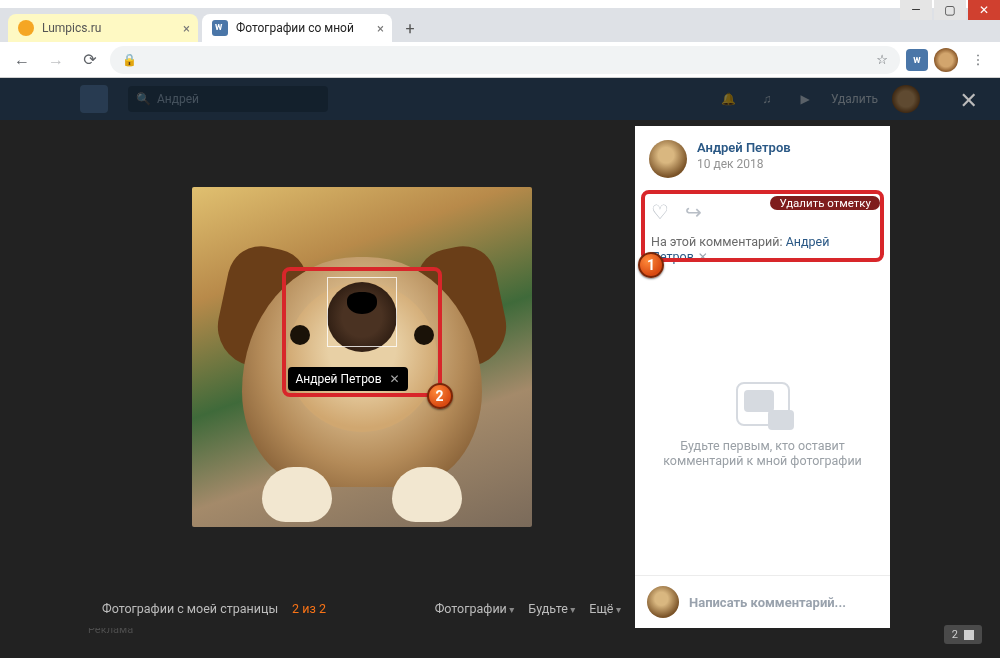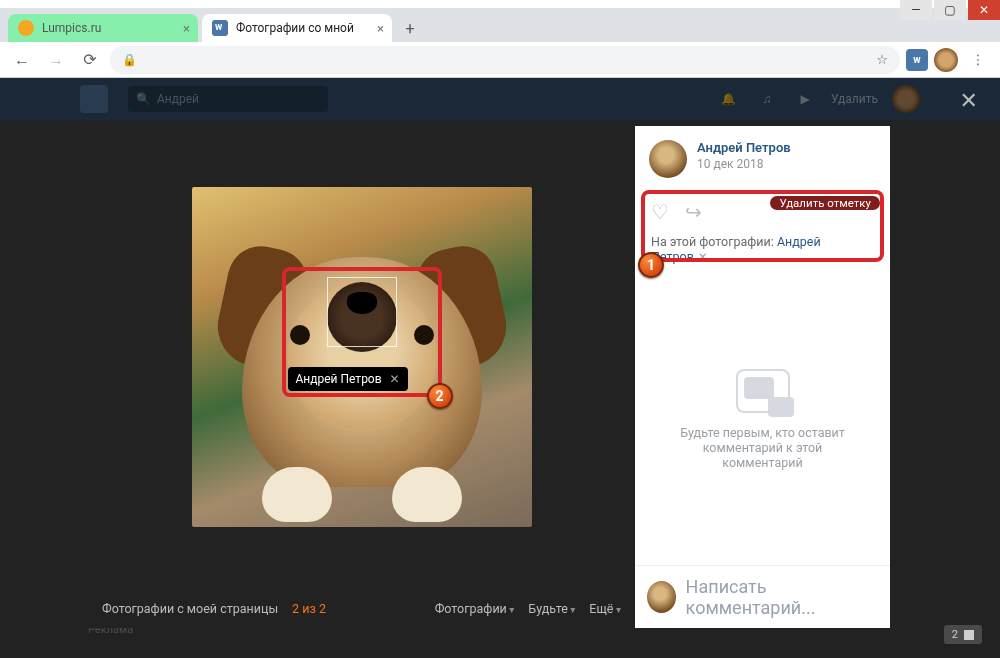--- a/index.html
+++ b/index.html
@@ -42,21 +42,21 @@
     height: 34px;
     background: #dee1e6;
     display: flex;
     align-items: flex-end;
     padding-left: 8px;
     padding-top: 6px;
   }
   .tab {
     height: 28px;
     min-width: 190px;
-    background: #86efac;
+    background: #fef9c3;
     border-radius: 8px 8px 0 0;
     display: flex;
     align-items: center;
     padding: 0 10px;
     font-size: 12px;
     color: #555;
     margin-right: 4px;
     position: relative;
   }
   .tab.active { background: #fff; color: #222; }
@@ -316,21 +316,21 @@
 
   .comment-row {
     border-top:1px solid #ececec;
     padding:10px 12px;
     display:flex; align-items:center; gap:10px;
   }
   .comment-row .av2 {
     width:32px; height:32px; border-radius:50%;
     background: radial-gradient(circle at 45% 40%, #d9b780 25%, #7a5328 70%);
   }
-  .comment-row .ph { color:#99a2ad; font-size:18px; }
+  .comment-row .ph { color:#99a2ad; font-size:13px;font-weight:bold; }
 
   
   .float-b {
     position:absolute; right:18px; bottom:14px;
     background:#4a4a4a; color:#cfcfcf;
     font-size:11px; padding:3px 8px; border-radius:3px;
     display:flex; align-items:center; gap:6px;
   }
   .float-b .sq { width:10px; height:10px; background:#cfcfcf; }
 
@@ -470,29 +470,29 @@
         <div class="marker m1">
             <span>1</span>
           </div>
 
         <div class="actions-row">
           <span class="act-ico">♡</span>
           <span class="act-ico">↪</span>
           <div class="tooltip">Удалить отметку</div>
         </div>
         <div class="tagline">
-          <span>На этой фотографии: </span><a href="#">Андрей Петров</a><span class="tag-x">✕</span>
+          <span>На этой комментарий: </span><a href="#">Андрей Петров</a><span class="tag-x">✕</span>
         </div>
       </div>
 
       <div class="empty">
         <div class="bubble-ico">
             <span class="dots3">• • •</span>
           </div>
-        <div>Будьте первым, кто оставит комментарий к этой комментарий</div>
+        <div>Будьте первым, кто оставит комментарий к мной фотографии</div>
       </div>
 
       <div class="comment-row">
         <div class="av2"></div>
         <div class="ph"><span>Написать комментарий...</span></div>
       </div>
     </div>
   </div>
 
   <div class="float-b">

